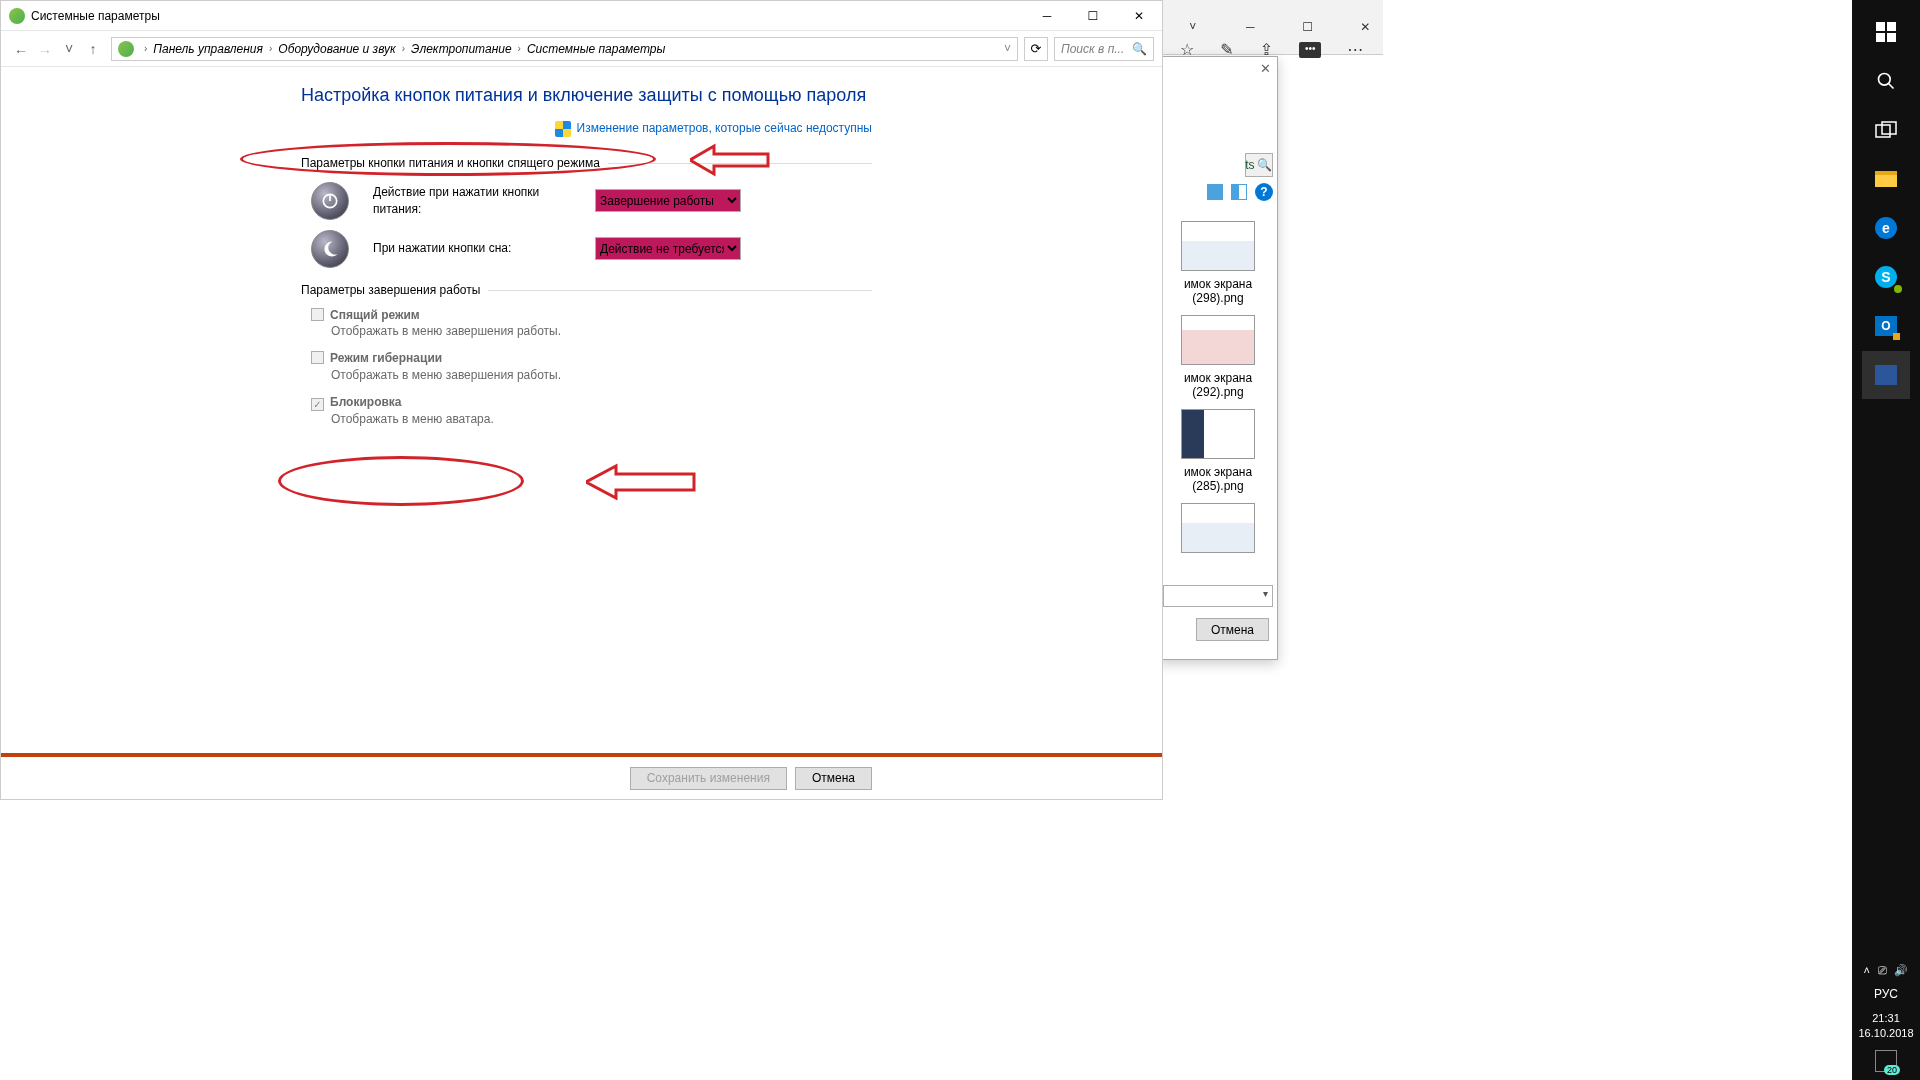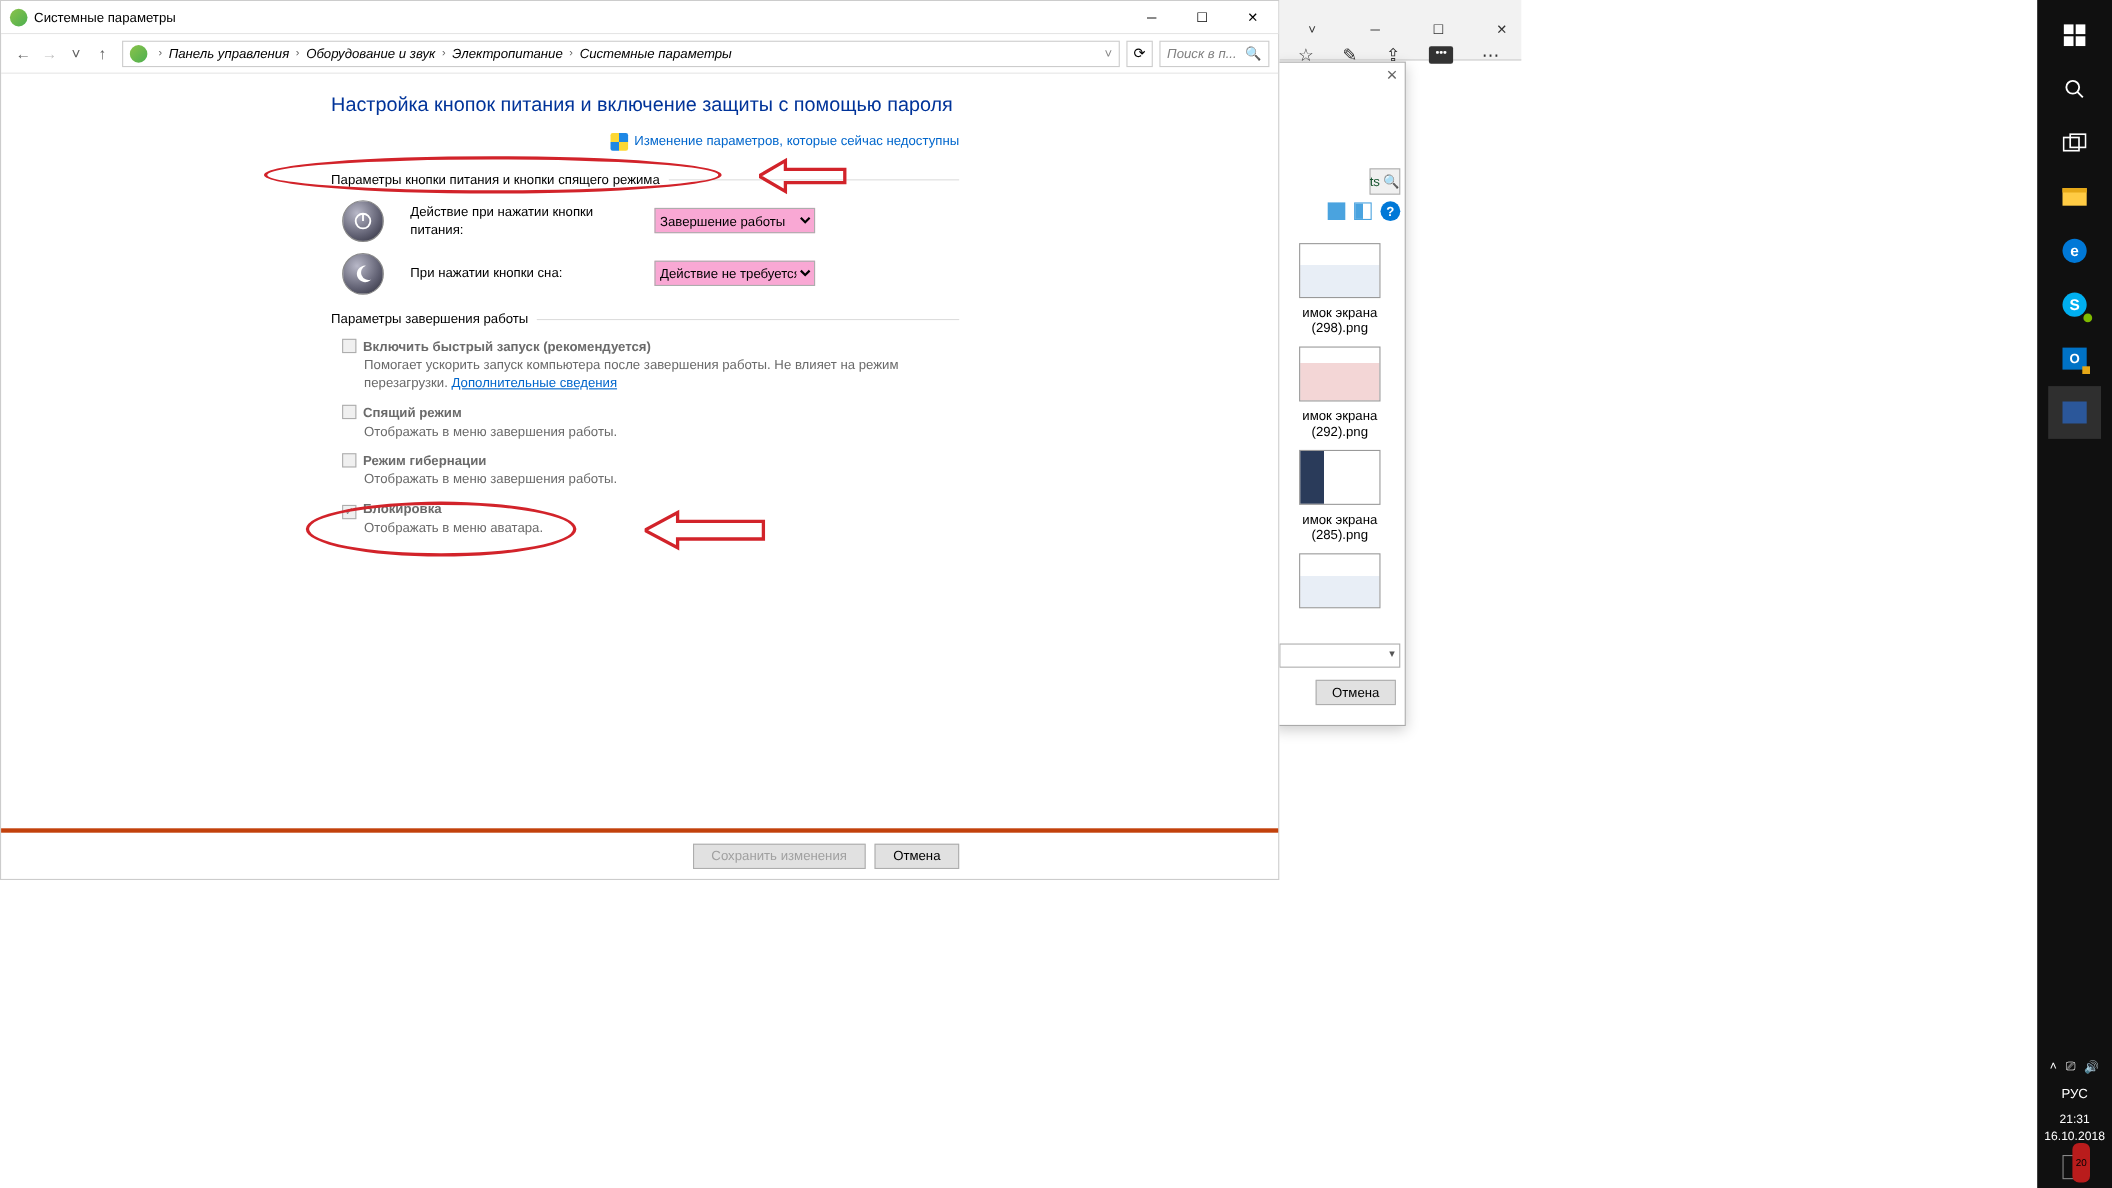--- a/index.html
+++ b/index.html
@@ -31,21 +31,21 @@
 .content .uaclink .shield { width: 16px; height: 16px; margin-right: 6px; background: conic-gradient(#1e88e5 0 90deg,#fdd835 90deg 180deg,#1e88e5 180deg 270deg,#fdd835 270deg 360deg); border-radius: 2px; }
 .content .uaclink a { color: #0066cc; text-decoration: none; }
 
 .section-title { font-size: 12px; margin-bottom: 8px; display: flex; align-items: center; }
 .section-title .line { flex: 1; height: 1px; background: #ddd; margin-left: 8px; }
 
 .power-row { display: flex; align-items: center; margin: 10px 0 10px 10px; gap: 12px; }
 .power-row .picon { width: 38px; height: 38px; border-radius: 50%; background: radial-gradient(circle at 35% 30%, #b8b8c8 0%, #606072 60%, #2a2a38 100%); margin-right: 12px; display: flex; align-items: center; justify-content: center; border: 1px solid #888; }
 .power-row .picon svg { width: 20px; height: 20px; }
 .power-row .plabel { width: 210px; font-size: 12px; }
-.power-row select { width: 146px; height: 23px; font-size: 12px; border: 1px solid #adadad; background: #f9a8d4; }
+.power-row select { width: 146px; height: 23px; font-size: 12px; border: 1px solid #adadad; background: #be185d; }
 
 .shutdown-list { margin-left: 10px; }
 .shutdown-list .item { margin-bottom: 10px; color: #6a6a6a; }
 .shutdown-list .item .chk { display: inline-block; width: 13px; height: 13px; border: 1px solid #adadad; margin-right: 6px; vertical-align: -2px; background: #f0f0f0; }
 .shutdown-list .item .chk.checked::after { content: "✓"; display: block; font-size: 10px; line-height: 11px; text-align: center; color: #888; }
 .shutdown-list .item .lbl { font-weight: 600; color: #6a6a6a; }
 .shutdown-list .item .desc { margin-left: 20px; color: #6a6a6a; }
 .shutdown-list .item .desc a { color: #0066cc; text-decoration: underline; }
 
 .footer { position: absolute; bottom: 0; left: 0; right: 0; height: 46px; border-top: 4px solid #c2410c; display: flex; align-items: center; justify-content: flex-end; padding-right: 290px; gap: 8px; }
@@ -79,21 +79,21 @@
 
 .taskbar { position: absolute; right: 0; top: 0; width: 68px; height: 1080px; background: #101010; display: flex; flex-direction: column; align-items: center; color: #fff; padding-top: 8px; }
 .taskbar .tbicon { width: 48px; height: 48px; display: flex; align-items: center; justify-content: center; margin-bottom: 1px; position: relative; }
 .taskbar .tbicon.active { background: #2f2f2f; }
 .taskbar .spacer { flex: 1; }
 .taskbar .tray { display: flex; flex-direction: column; align-items: center; gap: 10px; padding-bottom: 8px; font-size: 11px; }
 .taskbar .tray .row { display: flex; gap: 8px; }
 .taskbar .tray .lang { font-size: 12px; }
 .taskbar .tray .clock { text-align: center; line-height: 1.3; }
 .taskbar .tray .notif { width: 22px; height: 22px; border: 1px solid #888; position: relative; }
-.taskbar .tray .notif .badge { position: absolute; right: -4px; bottom: -4px; background: #b91c1c; color: #000; font-size: 9px; border-radius: 6px; padding: 13px 3px; }
+.taskbar .tray .notif .badge { position: absolute; right: -4px; bottom: -4px; background: #5eead4; color: #000; font-size: 9px; border-radius: 6px; padding: 0 3px; }
 
 
 .glyph-min::before { content: "─"; }
 .glyph-max::before { content: "☐"; }
 .glyph-close::before { content: "✕"; }
 </style>
 </head>
 <body>
 
 <div class="browser-strip">
@@ -210,24 +210,20 @@
       <select><option>Действие не требуется</option></select>
     </div>
 
     <div class="section-title" style="margin-top:14px">
       <span>Параметры завершения работы</span>
         <div class="line"></div>
     </div>
 
     <div class="shutdown-list">
       <div class="item">
-        <span class="chk"></span><span class="lbl">Включить быстрый запуск (рекомендуется)</span>
-        <div class="desc"><span>Помогает ускорить запуск компьютера после завершения работы. Не влияет на режим перезагрузки. </span><a>Дополнительные сведения</a></div>
-      </div>
-      <div class="item">
         <span class="chk"></span><span class="lbl">Спящий режим</span>
         <div class="desc">Отображать в меню завершения работы.</div>
       </div>
       <div class="item">
         <span class="chk"></span><span class="lbl">Режим гибернации</span>
         <div class="desc">Отображать в меню завершения работы.</div>
       </div>
       <div class="item">
         <span class="chk checked"></span><span class="lbl">Блокировка</span>
         <div class="desc">Отображать в меню аватара.</div>

